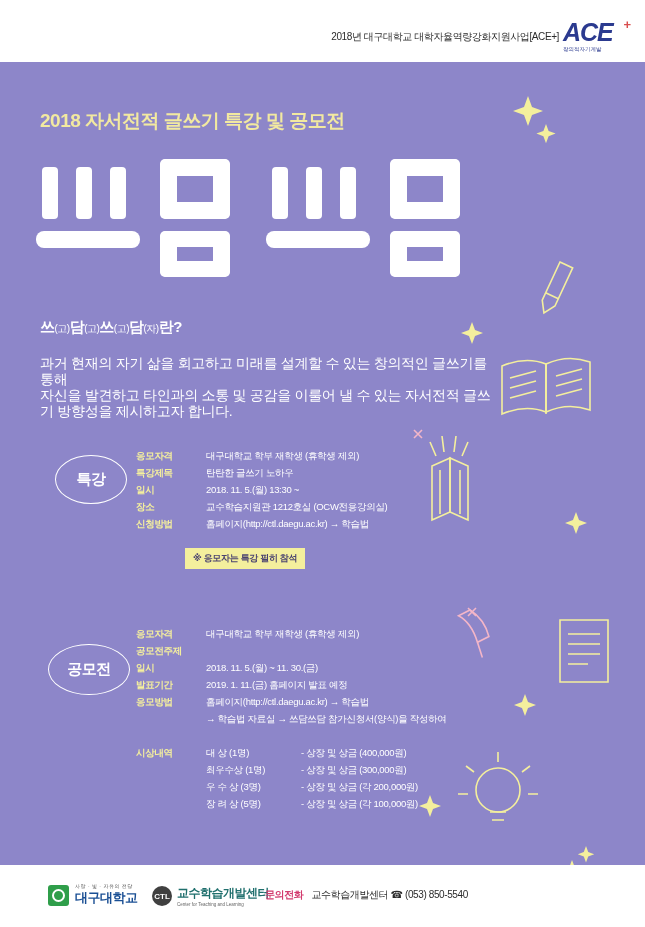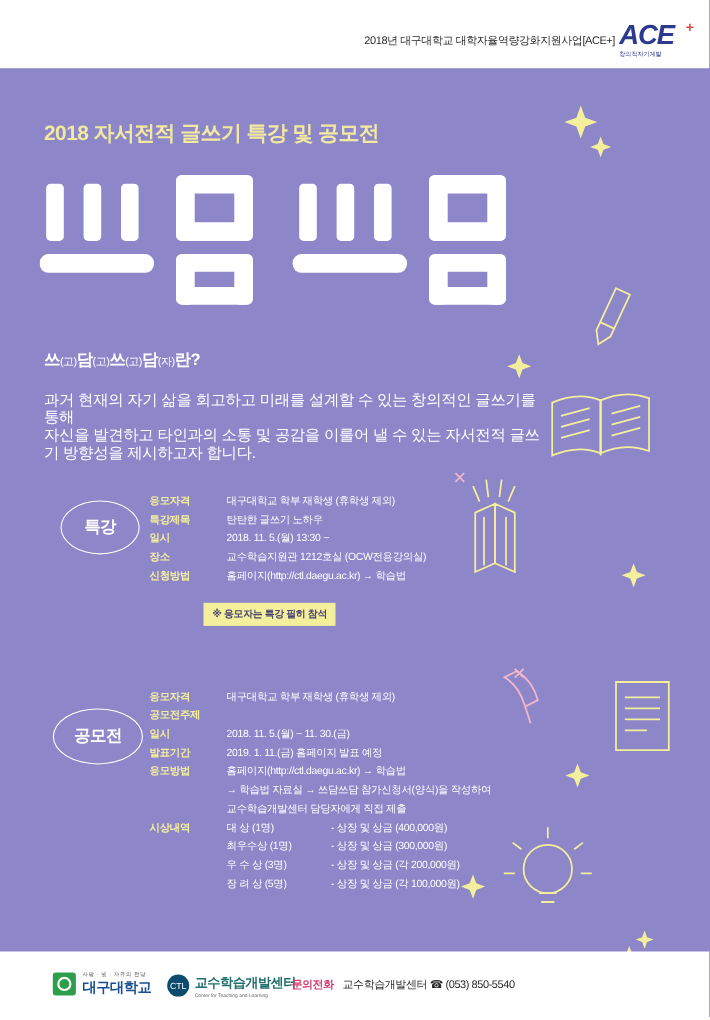--- a/index.html
+++ b/index.html
@@ -100,22 +100,22 @@
   }
   .f-dgu .mark::after{
     content:"";width:9px;height:9px;border-radius:50%;border:2px solid #ffffff;
   }
   .f-dgu .txt .t1{font-size:5px;color:#555;letter-spacing:0.5px;}
   .f-dgu .txt .t2{font-size:13px;font-weight:bold;color:#1a4f94;letter-spacing:-0.5px;}
   .f-ctl{
     position:absolute;left:152px;bottom:20px;display:flex;align-items:center;gap:5px;
   }
   .f-ctl .circ{
-    width:20px;height:20px;border-radius:50%;background:#0c4a6e;
-    display:flex;align-items:center;justify-content:center;color:#fff;font-size:8px;font-weight:normal;
+    width:20px;height:20px;border-radius:50%;background:#404040;
+    display:flex;align-items:center;justify-content:center;color:#fff;font-size:8px;font-weight:bold;
   }
   .f-ctl .txt .t1{font-size:12px;font-weight:bold;color:#1f6f6d;letter-spacing:-0.5px;}
   .f-ctl .txt .t2{font-size:4.5px;color:#666;letter-spacing:0px;}
   .f-tel{
     position:absolute;left:265px;bottom:25px;display:flex;align-items:flex-end;gap:8px;font-size:10px;
   }
   .f-tel .lab{color:#d23b6e;font-weight:bold;letter-spacing:-0.4px;}
   .f-tel .num{color:#2b2b2b;letter-spacing:-0.4px;}
   
   .deco{position:absolute;pointer-events:none;}
@@ -287,21 +287,20 @@
     <div class="row">
       <div class="lbl">응모방법</div>
       <div class="val">홈페이지(http://ctl.daegu.ac.kr) → 학습법</div>
     </div>
     <div class="row">
       <div class="lbl"></div>
       <div class="val sub">→ 학습법 자료실 → 쓰담쓰담 참가신청서(양식)을 작성하여</div>
     </div>
     <div class="row">
       <div class="lbl"></div>
-      <div class="val sub">교수학습개발센터 담당자에게 직접 제출</div>
     </div>
   </div>
 
   <div class="awards" style="left:136px;top:744px;">
     <div class="arow">
       <div class="lbl" style="width:70px;flex:0 0 70px;color:#f4ef9d;font-weight:bold;">시상내역</div>
       <div class="alabel">대        상 (1명)</div>
       <div>- 상장 및 상금 (400,000원)</div>
     </div>
     <div class="arow">

